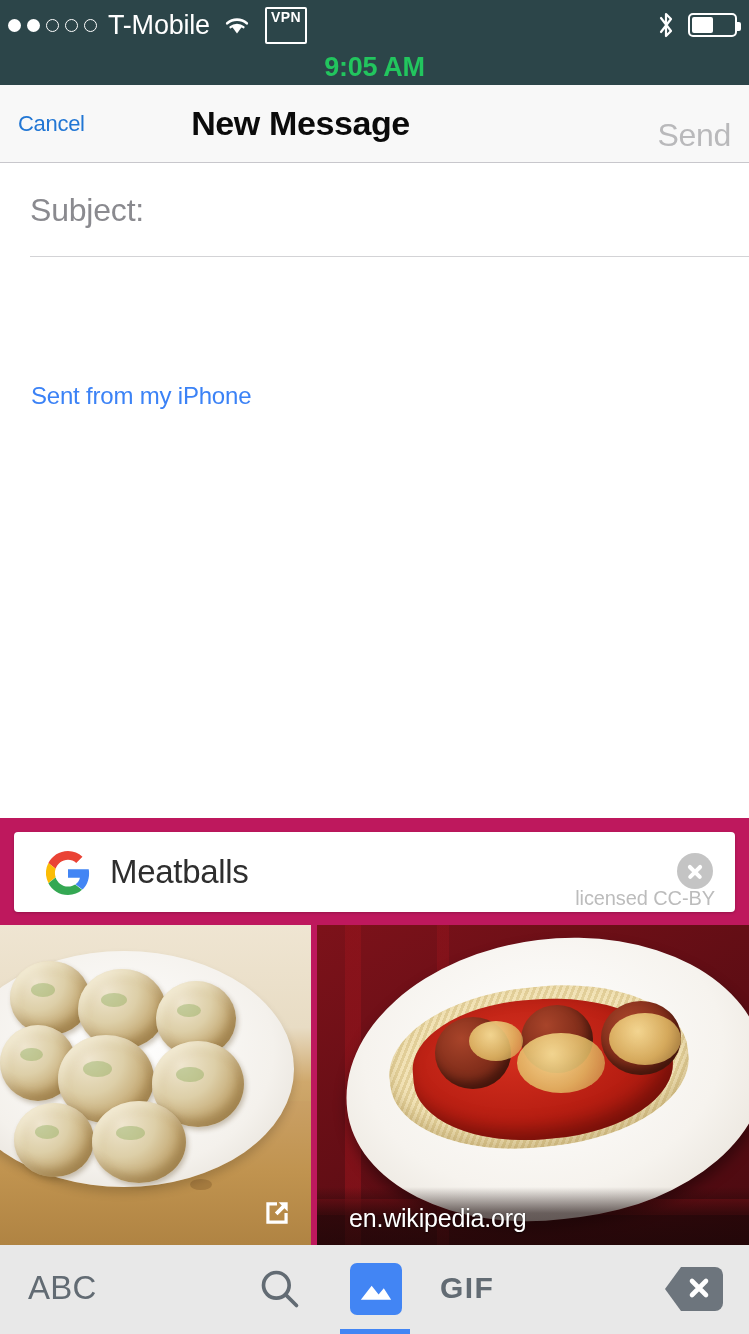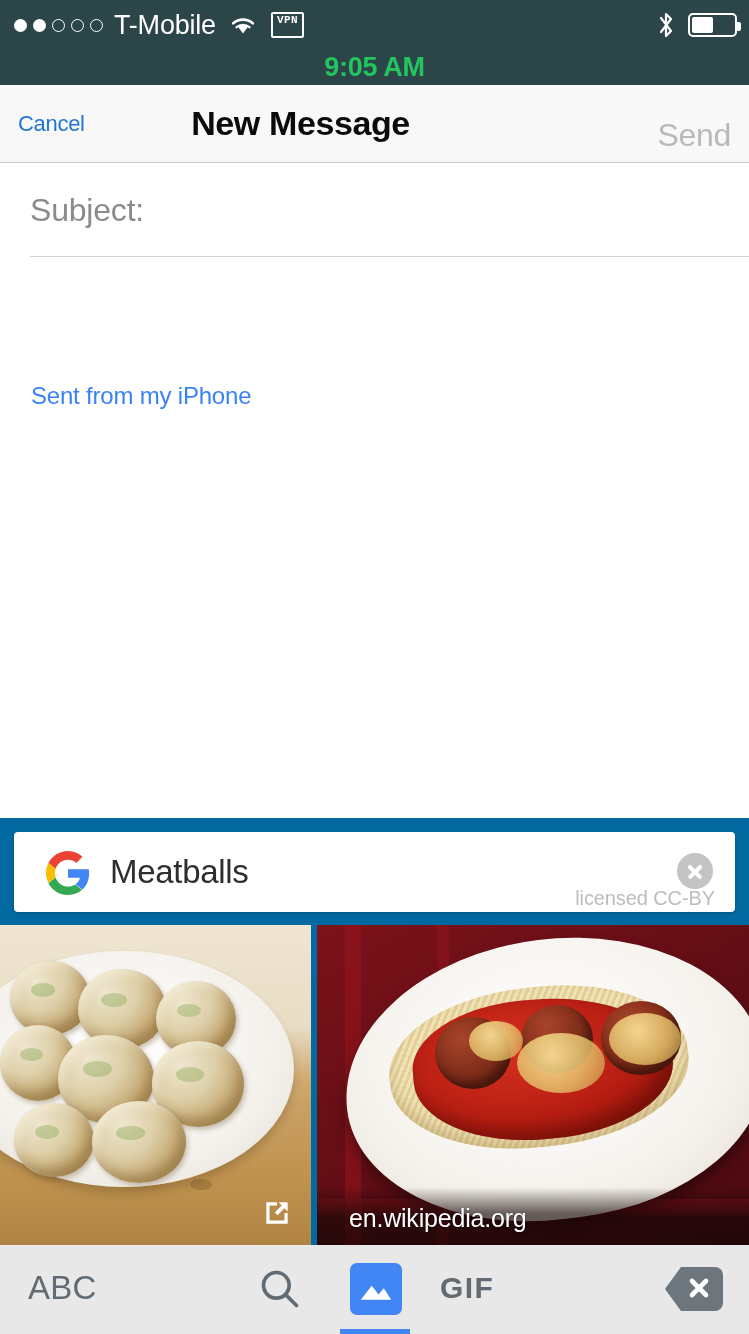--- a/index.html
+++ b/index.html
@@ -26,46 +26,45 @@
   .statusbar {
     position: absolute;
     top: 0; left: 0;
     width: 749px;
     height: 85px;
     background: #2c4549;
     z-index: 30;
   }
   .sb-left {
     position: absolute;
-    top: 6px; left: 14px;
+    top: 6px; left: 8px;
     display: flex;
     align-items: center;
     height: 38px;
   }
   .dots { display: flex; align-items: center; gap: 6px; margin-right: 11px; }
   .dot { width: 13px; height: 13px; border-radius: 50%; box-sizing: border-box; }
   .dot.filled { background: #ffffff; }
   .dot.empty { background: transparent; border: 1.7px solid #ffffff; }
   .carrier {
     color: #ffffff;
     font-size: 27px;
     letter-spacing: -0.2px;
     margin-right: 11px;
   }
   .wifi-ic { margin-right: 12px; display: block; }
   .vpn-badge {
     border: 2px solid #ffffff;
     color: #ffffff;
-    font-size: 11px;
+    font-size: 14px;
     font-weight: bold;
     letter-spacing: 0.4px;
-    padding: 1px 4px 10px 4px;
+    padding: 1px 4px 18px 4px;
     line-height: 1;
     border-radius: 2px;
-    font-family: Liberation Mono, monospace;
   }
   .sb-time {
     position: absolute;
     top: 6px; left: 0; width: 749px;
     text-align: center;
     color: #22c55e;
     font-size: 27px;
     font-weight: bold;
     letter-spacing: -0.3px;
     line-height: 38px;
@@ -192,21 +191,21 @@
     font-size: 24px;
     letter-spacing: -0.2px;
   }
 
   
   .kb-panel {
     position: absolute;
     left: 0; top: 818px;
     width: 749px;
     height: 516px;
-    background: #0369a1;
+    background: #be185d;
     z-index: 20;
   }
   .search-card {
     position: absolute;
     left: 14px; top: 14px;
     width: 721px; height: 80px;
     background: #ffffff;
     border-radius: 4px;
     box-shadow: 0 1px 3px rgba(0,0,0,0.22);
     box-sizing: border-box;

